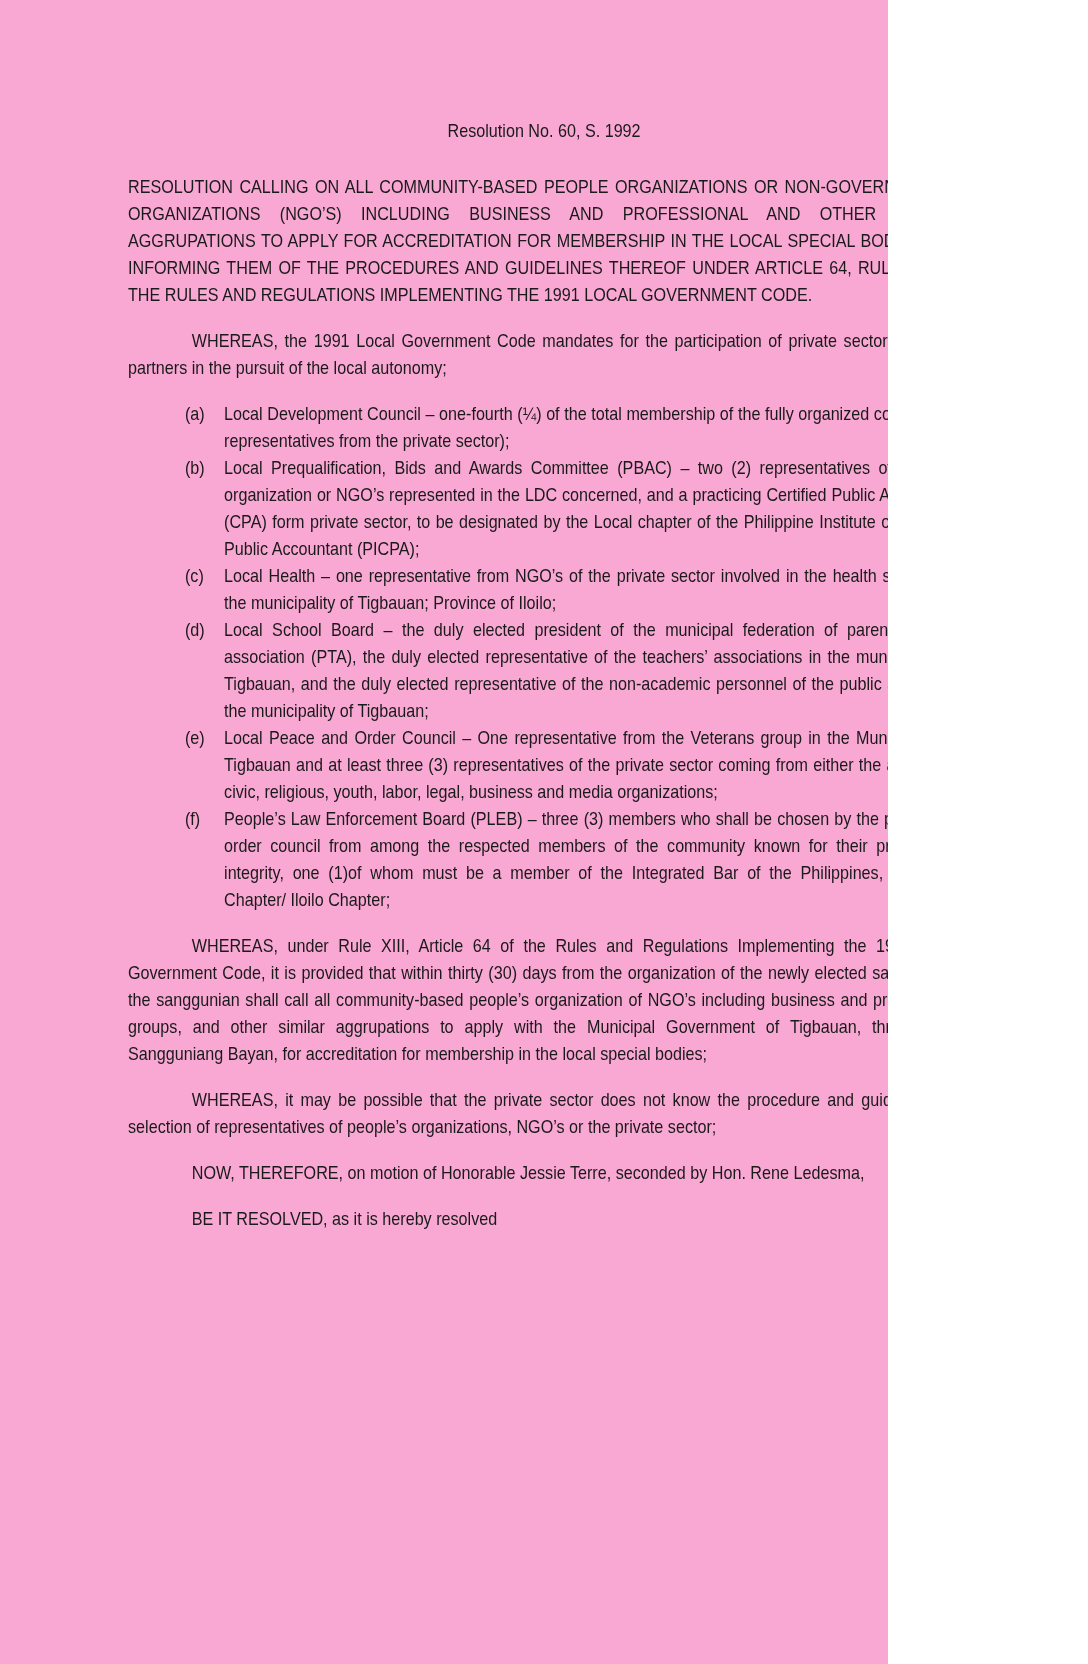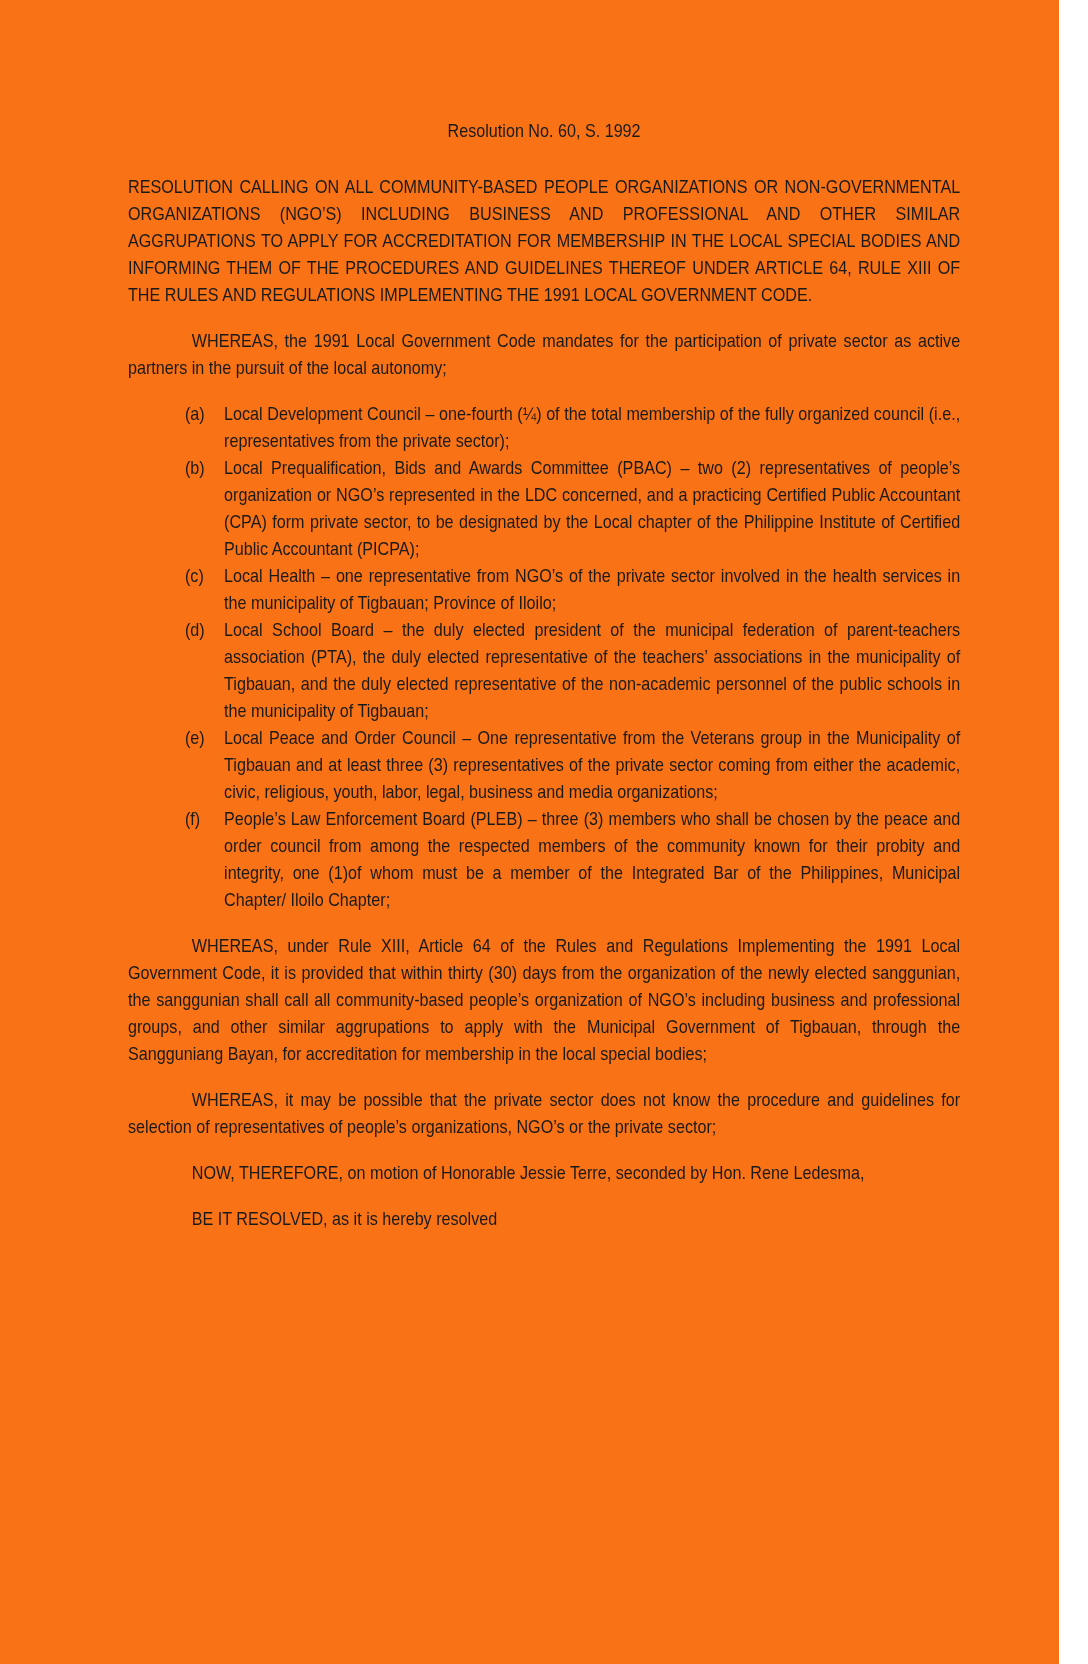--- a/index.html
+++ b/index.html
@@ -2,23 +2,23 @@
 <html><head>
 <meta charset="utf-8">
 <style>
   html, body {
     margin: 0;
     padding: 0;
     background: #ffffff;
   }
   .page {
     position: relative;
-    width: 1059px;
+    width: 888px;
     height: 1664px;
-    background: #f97316;
+    background: #f9a8d4;
     overflow: hidden;
     font-family: "Liberation Sans", sans-serif;
   }
   
   .content {
     position: absolute;
     left: 128px;
     top: 117px;
     width: 979px;
     transform: scaleX(0.85);

